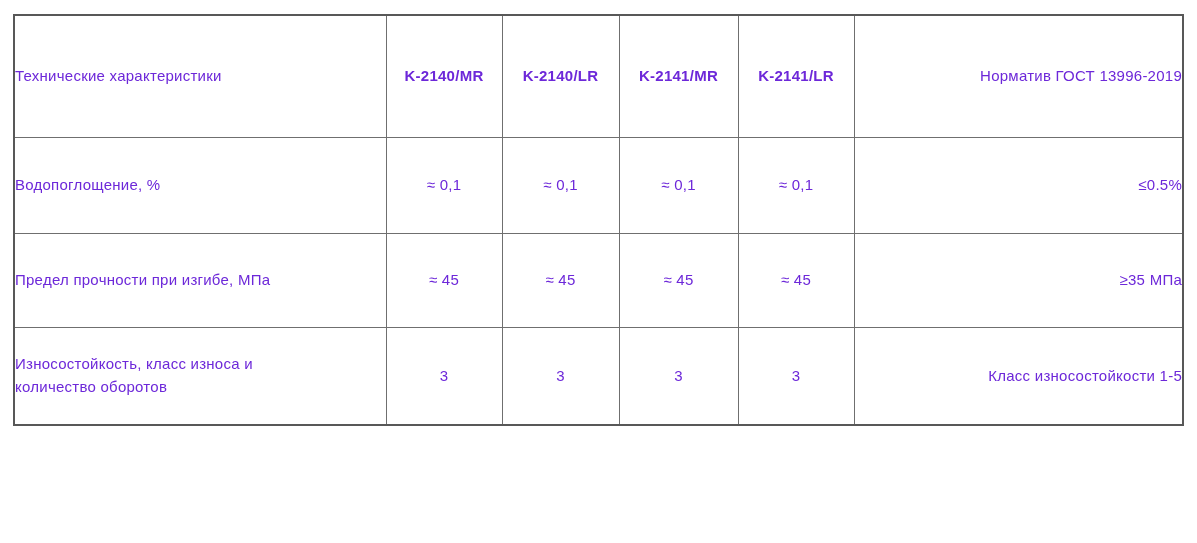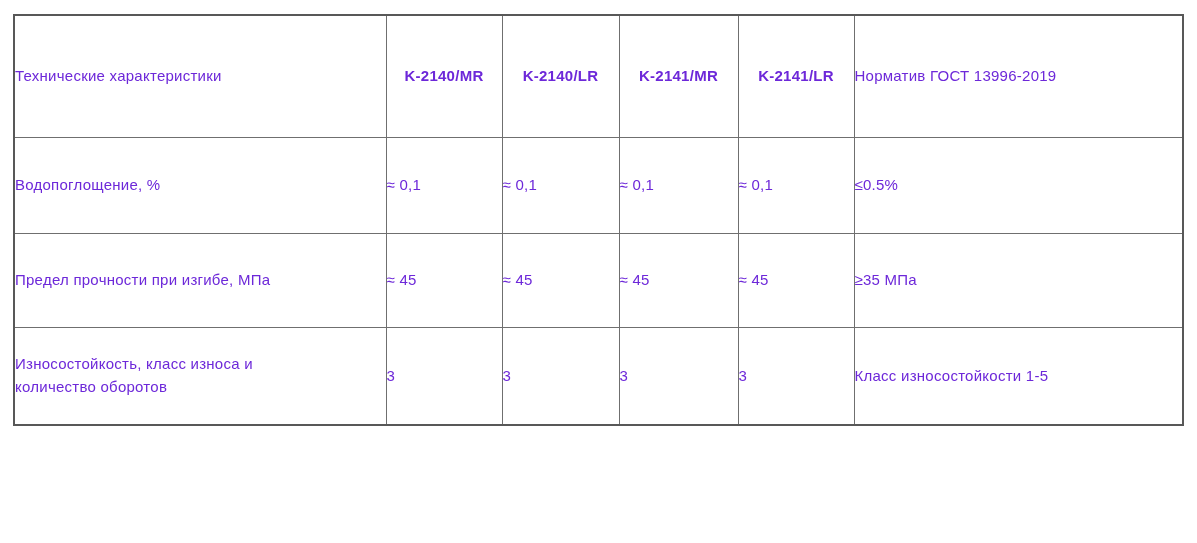--- a/index.html
+++ b/index.html
@@ -36,24 +36,25 @@
     padding-left: 20px;
     padding-right: 16px;
   }
   td.cell-model {
     text-align: center;
     font-weight: bold;
     color: #1f1f1f;
     margin-left: 8px;
   }
   td.cell-value {
+    text-align: center;
     margin-left: 17px;
   }
   td.cell-norm {
-    text-align: left;
+    text-align: right;
     padding-left: 9px;
     padding-right: 14px;
   }
   tr.r-header { height: 122px; }
   tr.r-0 { height: 96px; }
   tr.r-1 { height: 94px; padding-left: 12px; }
   tr.r-2 { height: 106px; }
   tr.r-3 { height: 98px; }
 </style>
 </head>

